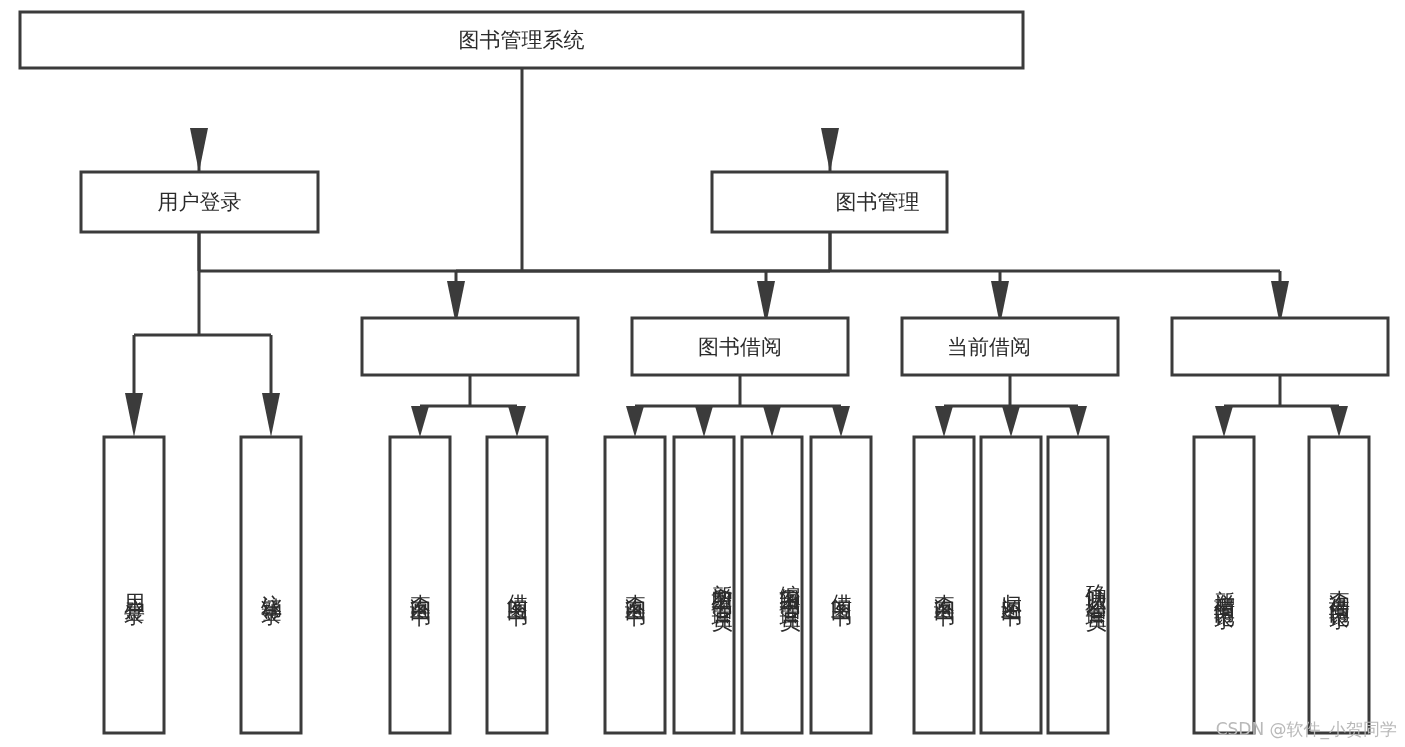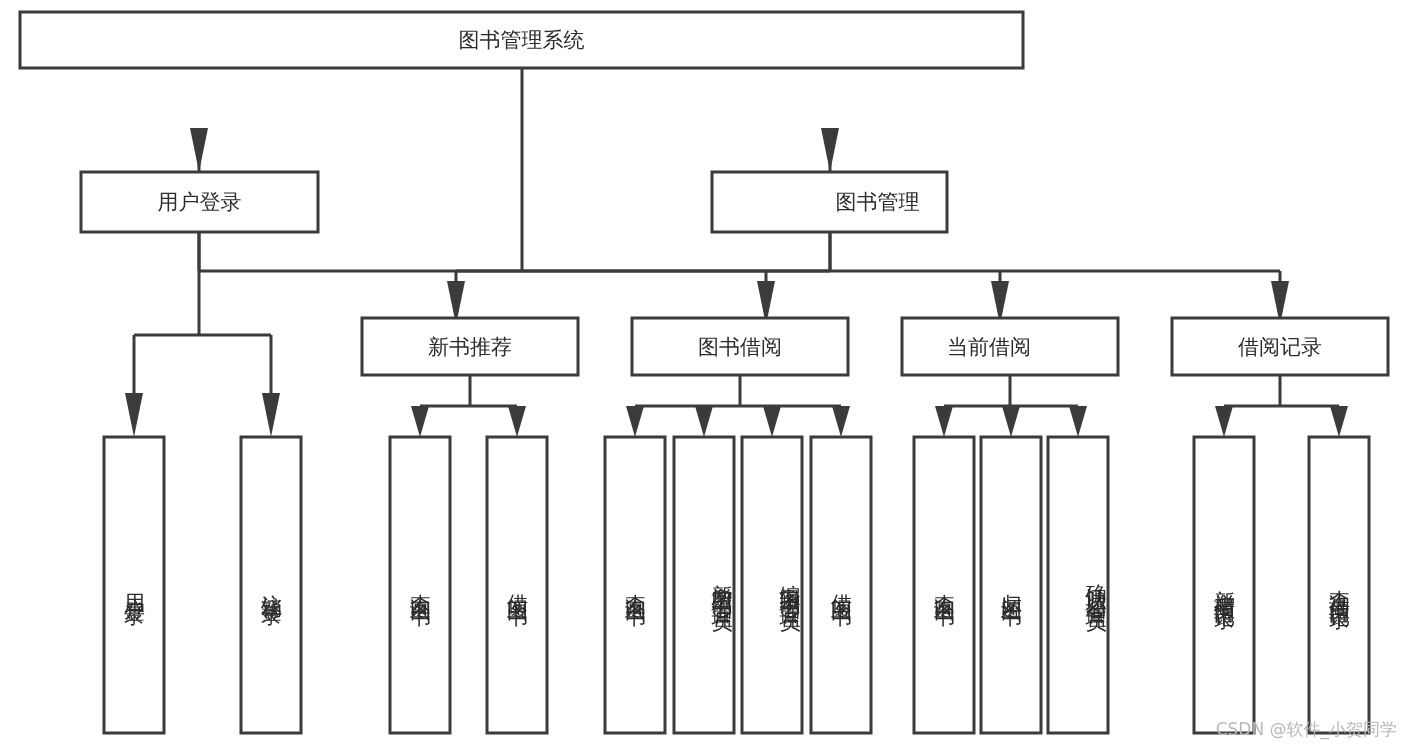--- a/index.html
+++ b/index.html
@@ -198,24 +198,22 @@
 
     <rect class="node-rect" x="1194" y="437" width="60" height="296"></rect>
     <rect class="node-rect" x="1309" y="437" width="60" height="296"></rect>
   </svg>
 
   <div class="label label-h" style="left:20px; top:12px; width:1003px; height:56px;">图书管理系统</div>
 
   <div class="label label-h" style="left:81px; top:172px; width:237px; height:60px;">用户登录</div>
   <div class="label label-h" style="left:712px; top:172px; width:235px; height:60px;margin-left:48px;">图书管理</div>
 
-  <div class="label label-h" style="left:362px; top:318px; width:216px; height:57px;">新书推荐</div>
   <div class="label label-h" style="left:632px; top:318px; width:216px; height:57px;border-radius:9px;">图书借阅</div>
   <div class="label label-h" style="left:881px; top:318px; width:216px; height:57px;">当前借阅</div>
-  <div class="label label-h" style="left:1172px; top:318px; width:216px; height:57px;">借阅记录</div>
 
   <div class="label label-v" style="left:104px; top:437px; width:60px; height:296px;">用户登录</div>
   <div class="label label-v" style="left:241px; top:437px; width:60px; height:296px;">注销登录</div>
 
   <div class="label label-v" style="left:390px; top:437px; width:60px; height:296px;">查询图书</div>
   <div class="label label-v" style="left:487px; top:437px; width:60px; height:296px;">借阅图书</div>
 
   <div class="label label-v" style="left:605px; top:437px; width:60px; height:296px;">查询图书</div>
   <div class="label label-v" style="left:674px; top:441px; width:60px; height:288px; align-items:flex-start;">新增图书（管理员）</div>
   <div class="label label-v" style="left:742px; top:441px; width:60px; height:288px; align-items:flex-start;">编辑图书（管理员）</div>

